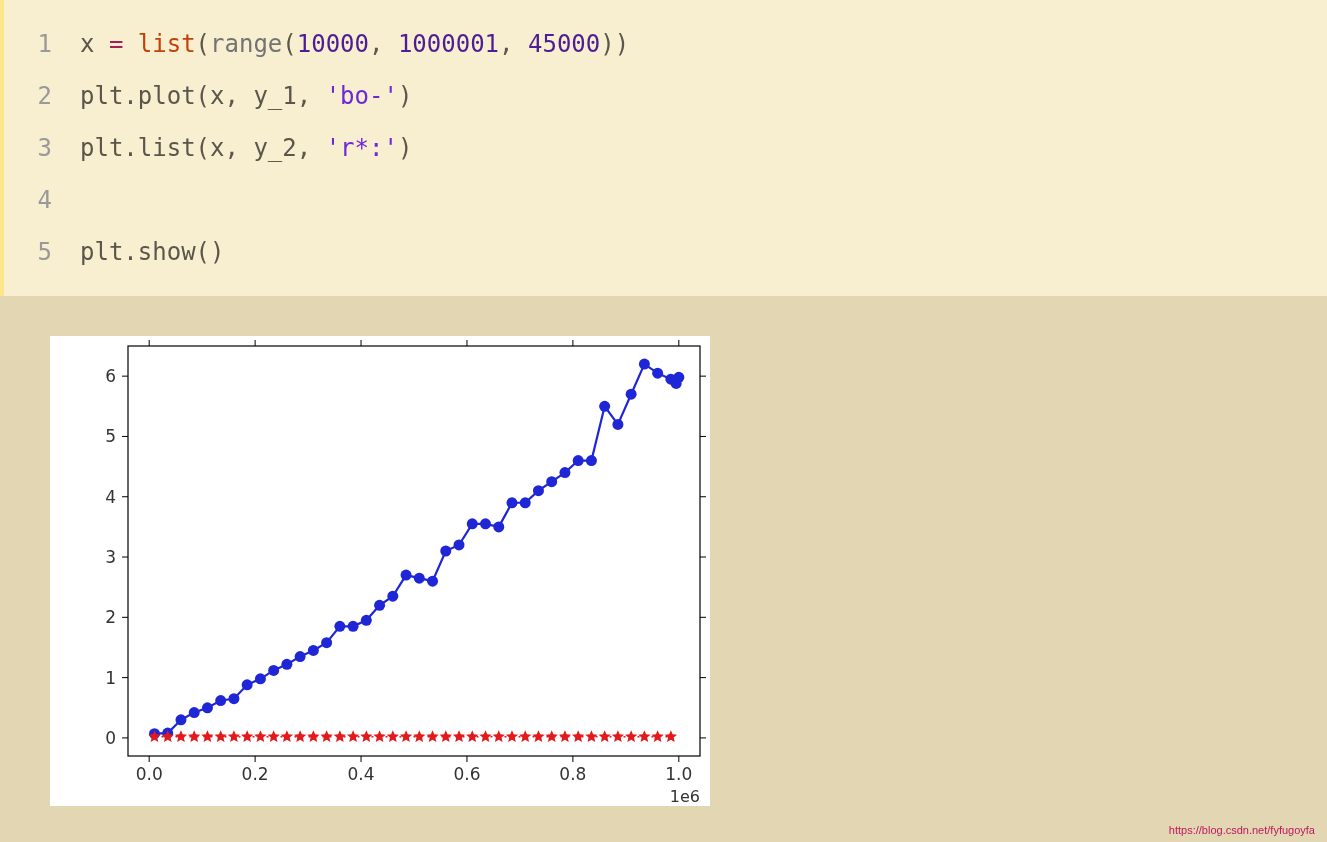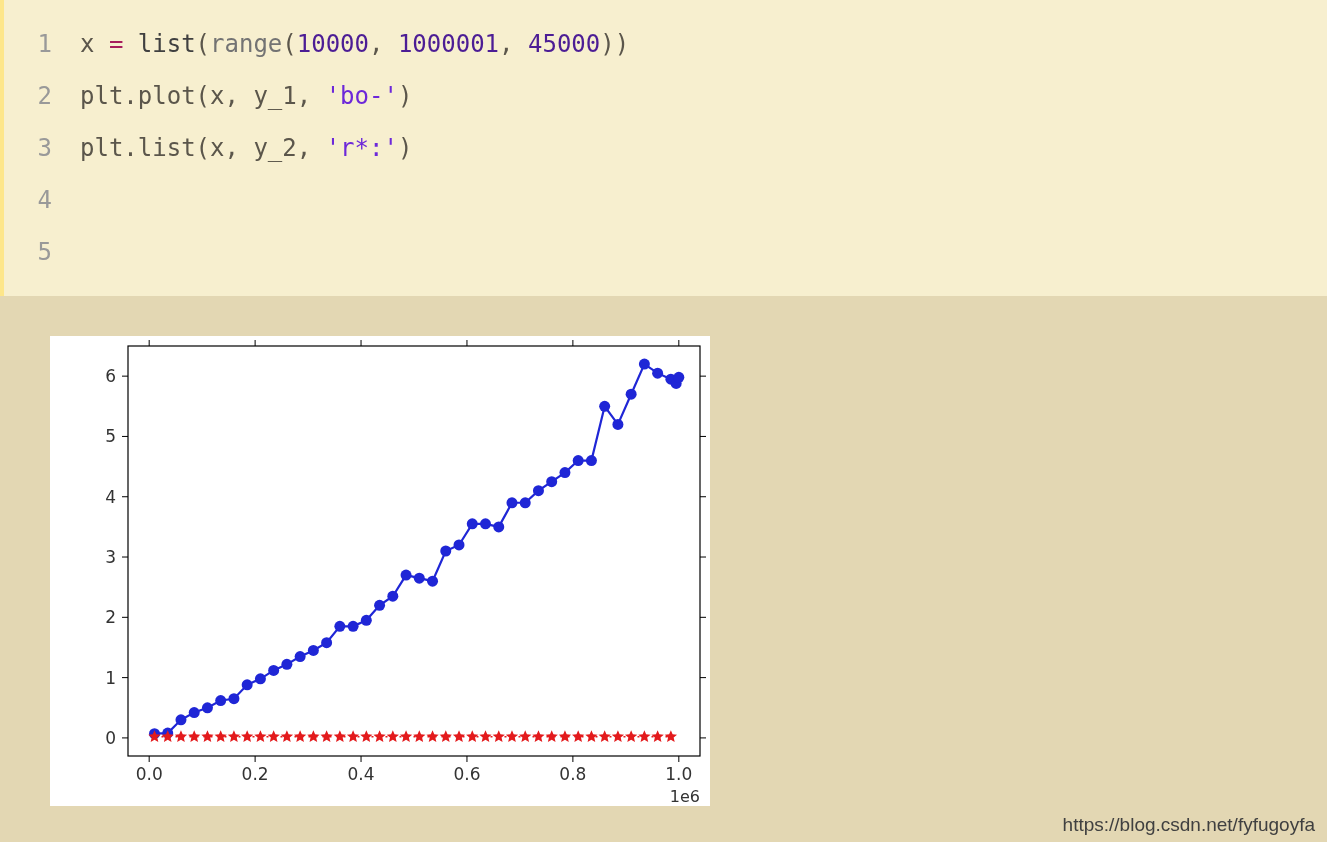--- a/index.html
+++ b/index.html
@@ -28,21 +28,21 @@
     text-align: right;
     padding-right: 28px;
     color: #999;
     user-select: none;
   }
   .code {
     white-space: pre;
     color: #5b564b;
   }
   .op { color: #a71d5d; } 
-  .fn { color: #404040; } 
+  .fn { color: #c2410c; } 
   .kw { color: #737373; } 
   .num { color: #4c1d95; }
   .str { color: #6d28d9; }
   .paren { color: #5b564b; }
 
   .output {
     background: #e3d7b3;
     padding: 40px 0 0 50px;
   }
   .plot-box {
@@ -51,22 +51,22 @@
     background: white;
     position: relative;
   }
   svg.plot {
     display: block;
   }
   .watermark {
     position: absolute;
     right: 12px;
     bottom: 6px;
-    color: #404040;
-    font-size: 19px;
+    color: #be185d;
+    font-size: 11px;
     font-family: Arial, sans-serif;
   }
 </style>
 </head>
 <body>
 
 <div class="code-block" id="code-block">
     <div class="line">
       <span class="gutter">1</span>
       <span class="code"><span>x </span><span class="op">=</span><span> </span><span class="fn">list</span><span class="paren">(</span><span class="kw">range</span><span class="paren">(</span><span class="num">10000</span><span>, </span><span class="num">1000001</span><span>, </span><span class="num">45000</span><span class="paren">))</span></span>
@@ -78,20 +78,21 @@
     <div class="line">
       <span class="gutter">3</span>
       <span class="code"><span>plt.list(x, y_2, </span><span class="str">'r*:'</span><span>)</span></span>
     </div>
     <div class="line">
       <span class="gutter">4</span>
       <span class="code"></span>
     </div>
     <div class="line">
       <span class="gutter">5</span>
+      <span class="code"><span>plt.show()</span></span>
     </div>
   </div>
 
 <div class="output">
   <div class="plot-box">
     <svg class="plot" id="plot-svg" width="660" height="470">
         <rect x="78" y="10" width="572" height="410" fill="white" stroke="#000" stroke-width="1.2"></rect>
         <line x1="72" x2="78" y1="401.9117647058824" y2="401.9117647058824" stroke="#000"></line>
         <line x1="650" x2="656" y1="401.9117647058824" y2="401.9117647058824" stroke="#000"></line>
         <text x="66" y="407.9117647058824" text-anchor="end" font-family="DejaVu Sans, Arial" font-size="17" fill="#333">0</text>

